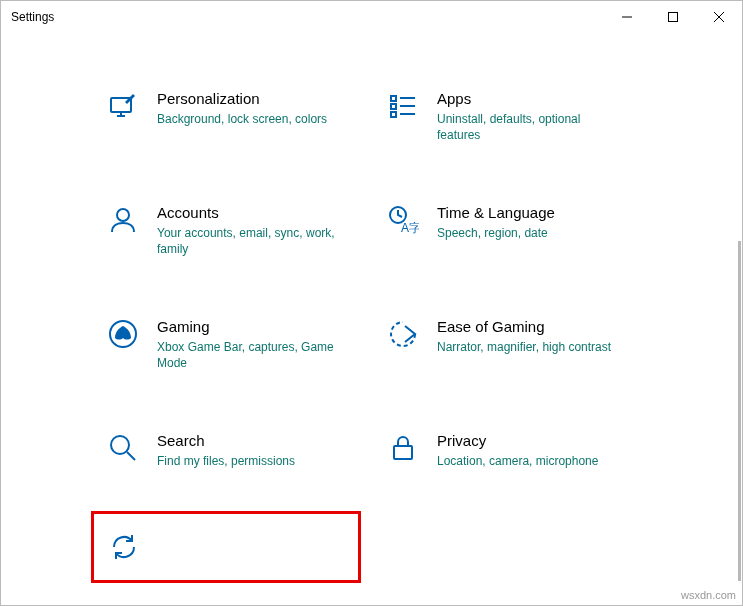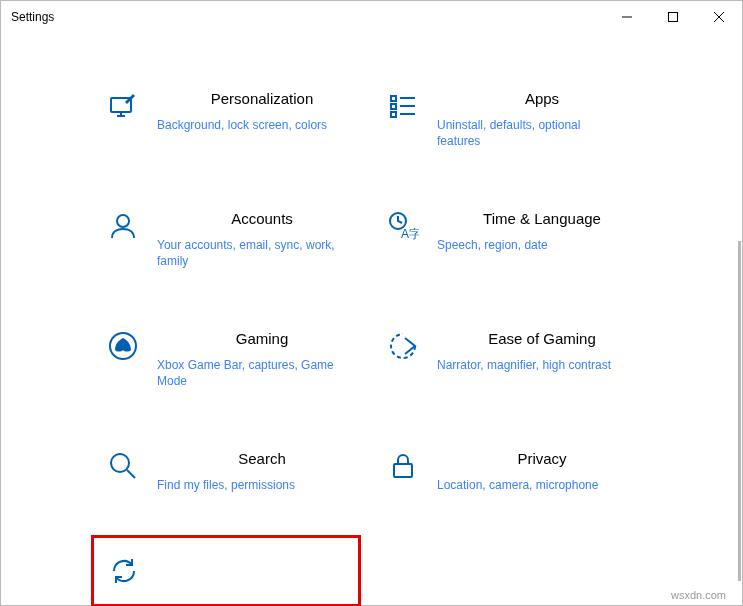--- a/index.html
+++ b/index.html
@@ -59,46 +59,45 @@
   display: flex;
   align-items: center;
   justify-content: flex-end;
 }
 .tile svg { display: block; }
 .tile .text { flex: 1; padding-top: 0px; }
 .tile .label {
   font-size: 15px;
   color: #000;
   line-height: 20px;
-  text-align: center;
 }
 .tile .desc {
   font-size: 12px;
-  color: #3b82f6;
+  color: #0f766e;
   line-height: 16px;
-  margin-top: 8px;
+  margin-top: 2px;
   max-width: 180px;
 }
 .highlight {
   border: 3px solid #e60000;
   margin: -12px -10px;
   padding: 16px 12px;
   width: 270px;
 }
 .scrollbar {
   position: absolute;
   right: 1px;
   top: 240px;
   width: 3px;
   height: 340px;
   background: #b8b8b8;
 }
 .watermark {
   position: absolute;
-  right: 16px;
+  right: 6px;
   bottom: 4px;
   font-size: 11px;
   color: #999;
 }
 </style>
 </head>
 <body>
 
 <div class="window">
 

